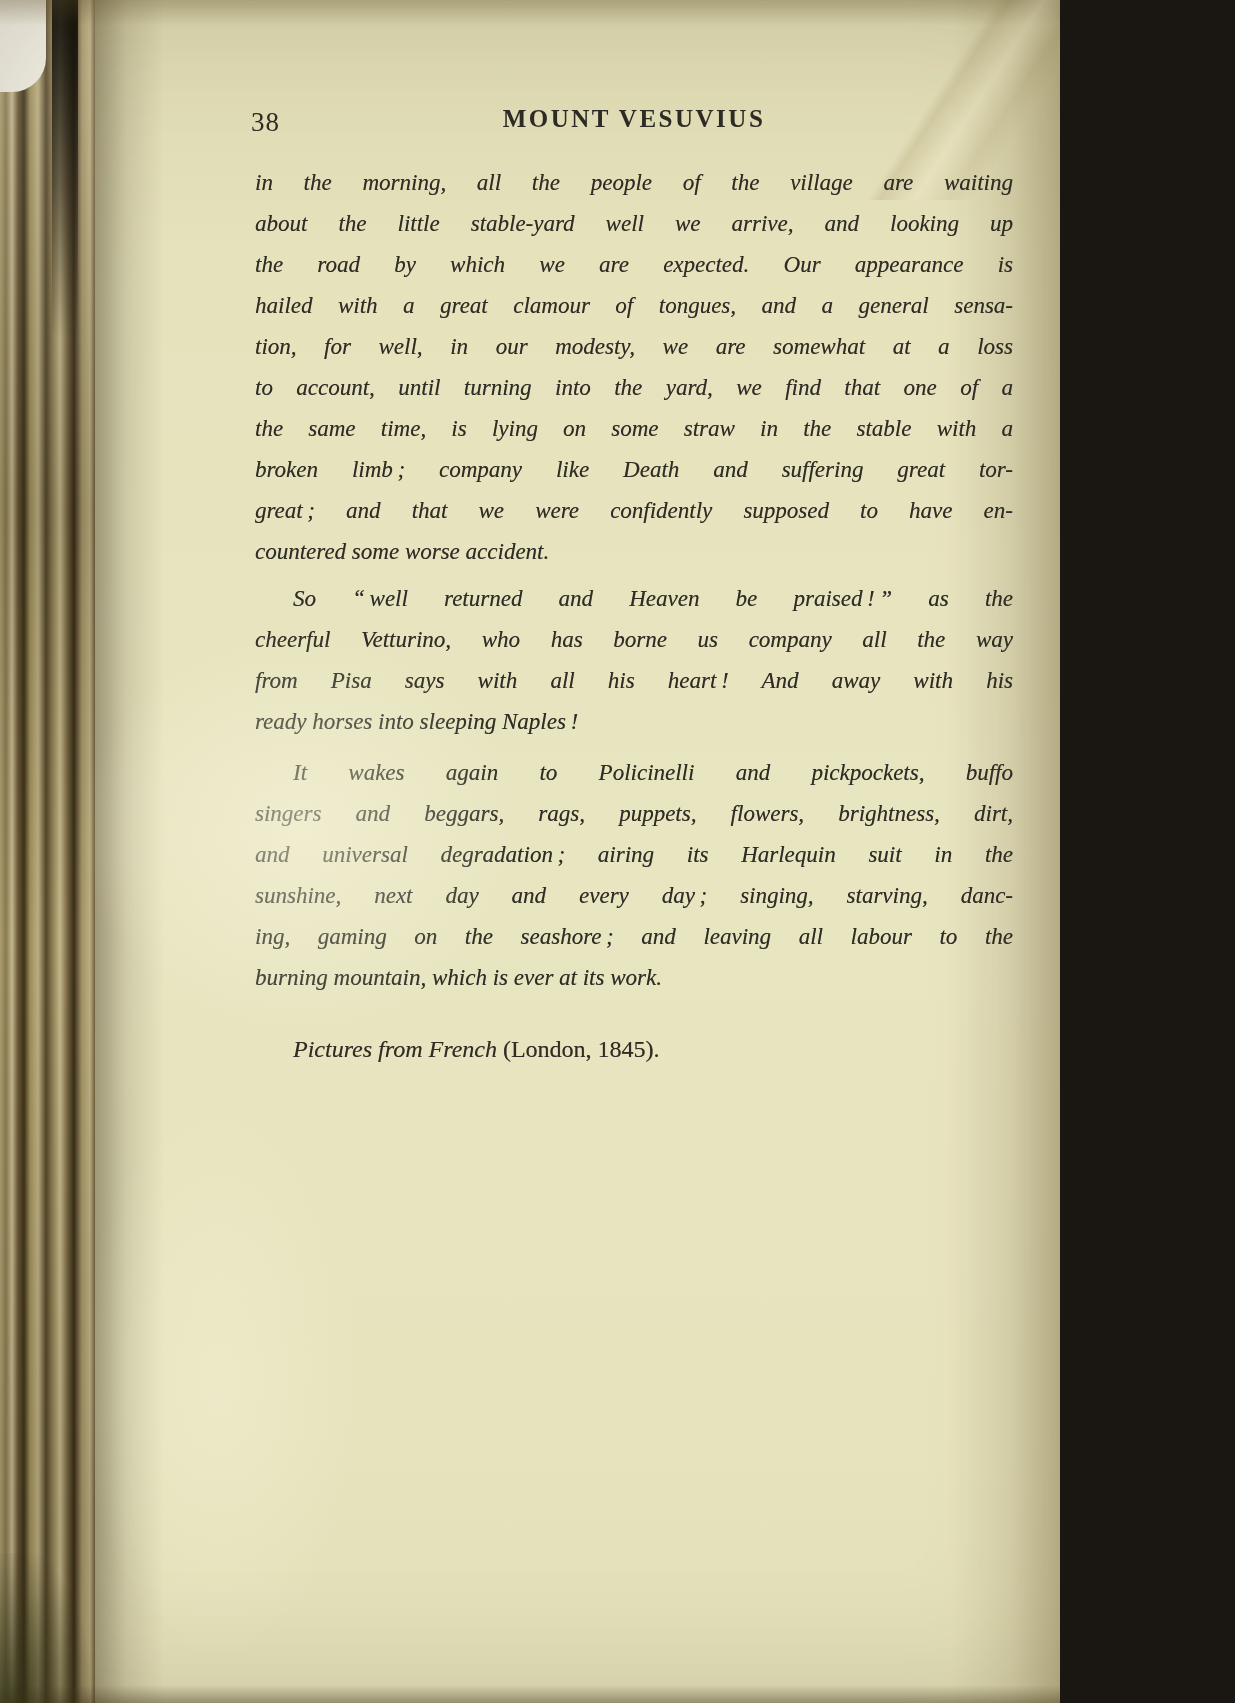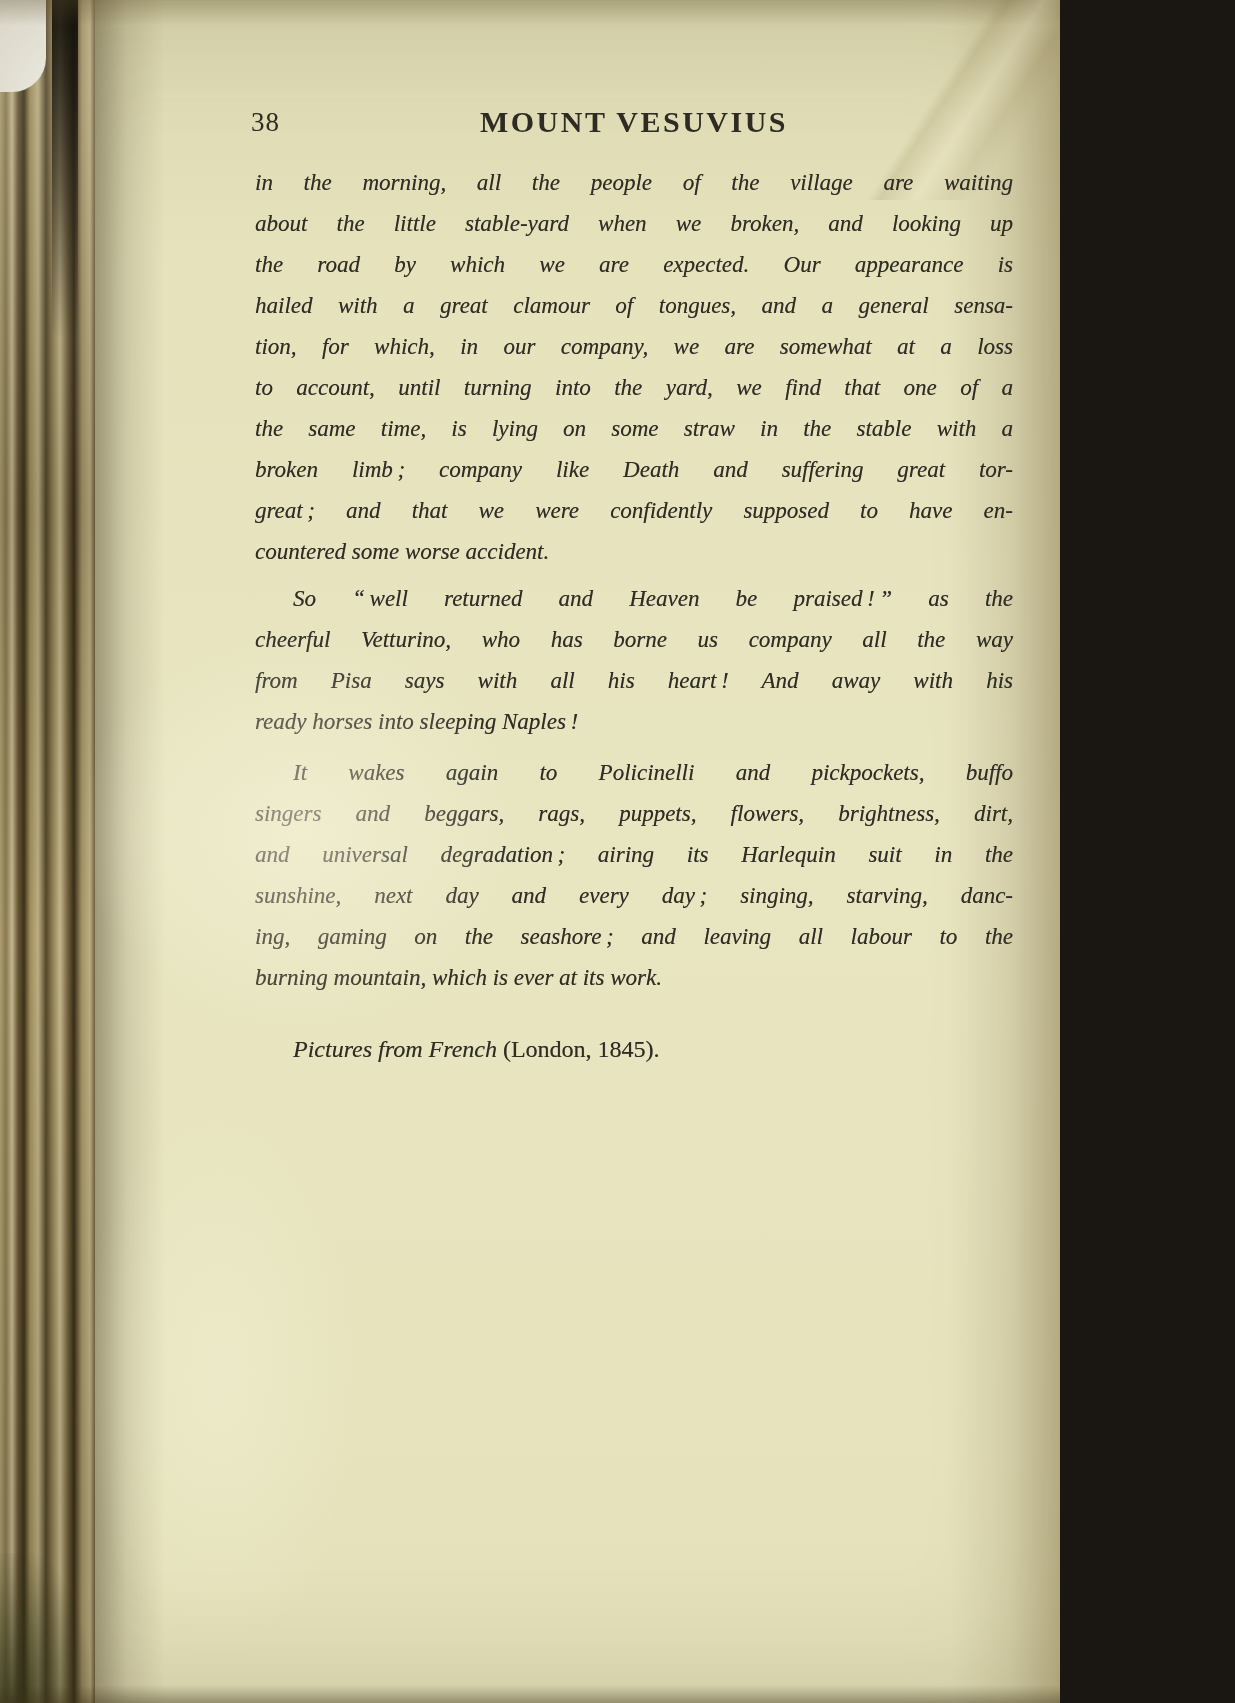--- a/index.html
+++ b/index.html
@@ -94,21 +94,21 @@
     height: 34px;
     text-align: center;
   }
   .pagenum {
     position: absolute;
     left: -4px; top: 2px;
     font-size: 27px;
     letter-spacing: 1px;
   }
   .running-title {
-    font-size: 30px;
+    font-size: 25px;
     font-weight: bold;
     letter-spacing: 2.5px;
   }
   .body {
     margin-top: 23px;
     font-size: 23px;
     text-shadow: 0.2px 0.2px 0.4px rgba(45,42,35,0.5);
   }
   .line {
     line-height: 41px;
@@ -151,24 +151,24 @@
 
   <div class="content">
     <div class="header-row">
       <span class="pagenum">38</span>
       <span class="running-title">MOUNT VESUVIUS</span>
     </div>
 
     <div class="body">
       <div class="para p1">
         <div class="line">in the morning, all the people of the village are waiting</div>
-        <div class="line">about the little stable-yard when we broken, and looking up</div>
+        <div class="line">about the little stable-yard well we arrive, and looking up</div>
         <div class="line">the road by which we are expected.  Our appearance is</div>
         <div class="line">hailed with a great clamour of tongues, and a general sensa-</div>
-        <div class="line">tion, for which, in our company, we are somewhat at a loss</div>
+        <div class="line">tion, for well, in our modesty, we are somewhat at a loss</div>
         <div class="line">to account, until turning into the yard, we find that one of a</div>
         <div class="line">the same time, is lying on some straw in the stable with a</div>
         <div class="line">broken limb ; company like Death and suffering great tor-</div>
         <div class="line">great ; and that we were confidently supposed to have en-</div>
         <div class="line last">countered some worse accident.</div>
       </div>
 
       <div class="para p2">
         <div class="line indent">So “ well returned and Heaven be praised ! ” as the</div>
         <div class="line">cheerful Vetturino, who has borne us company all the way</div>

